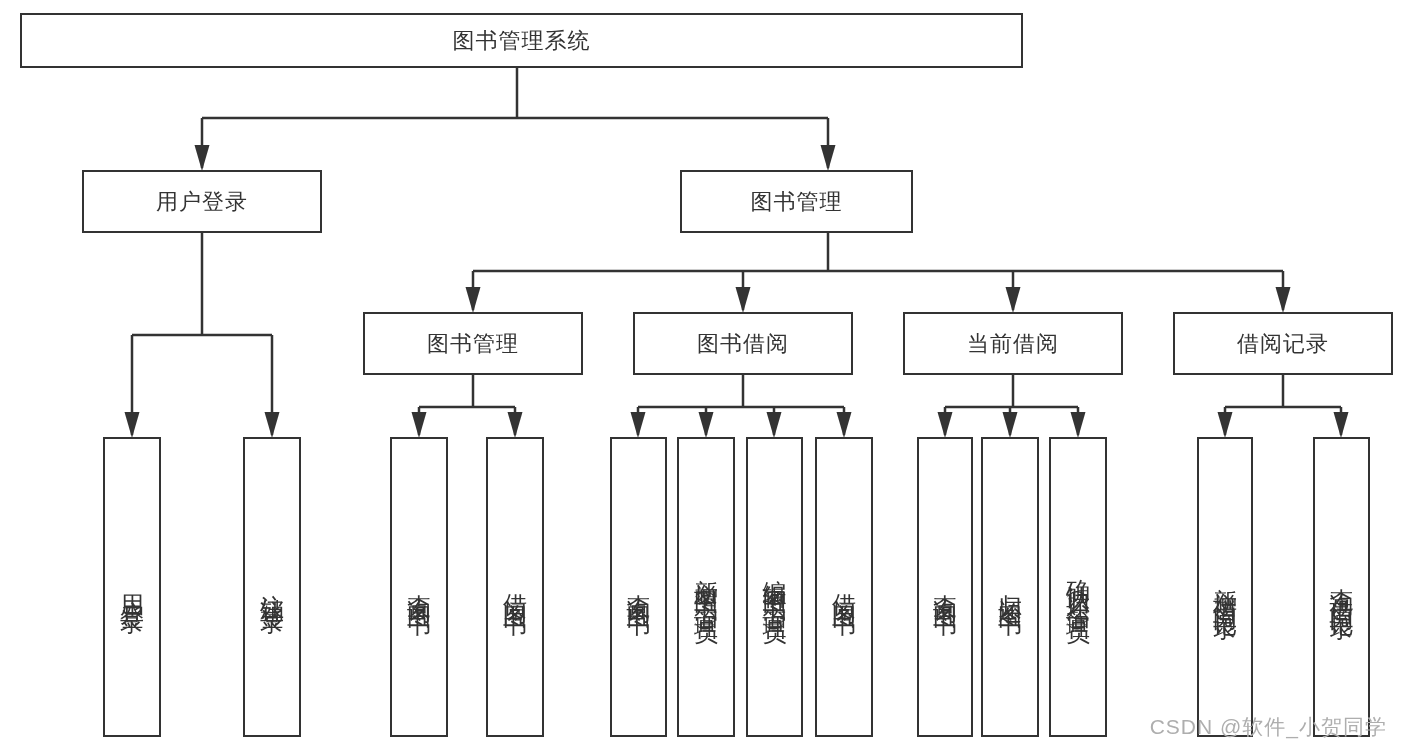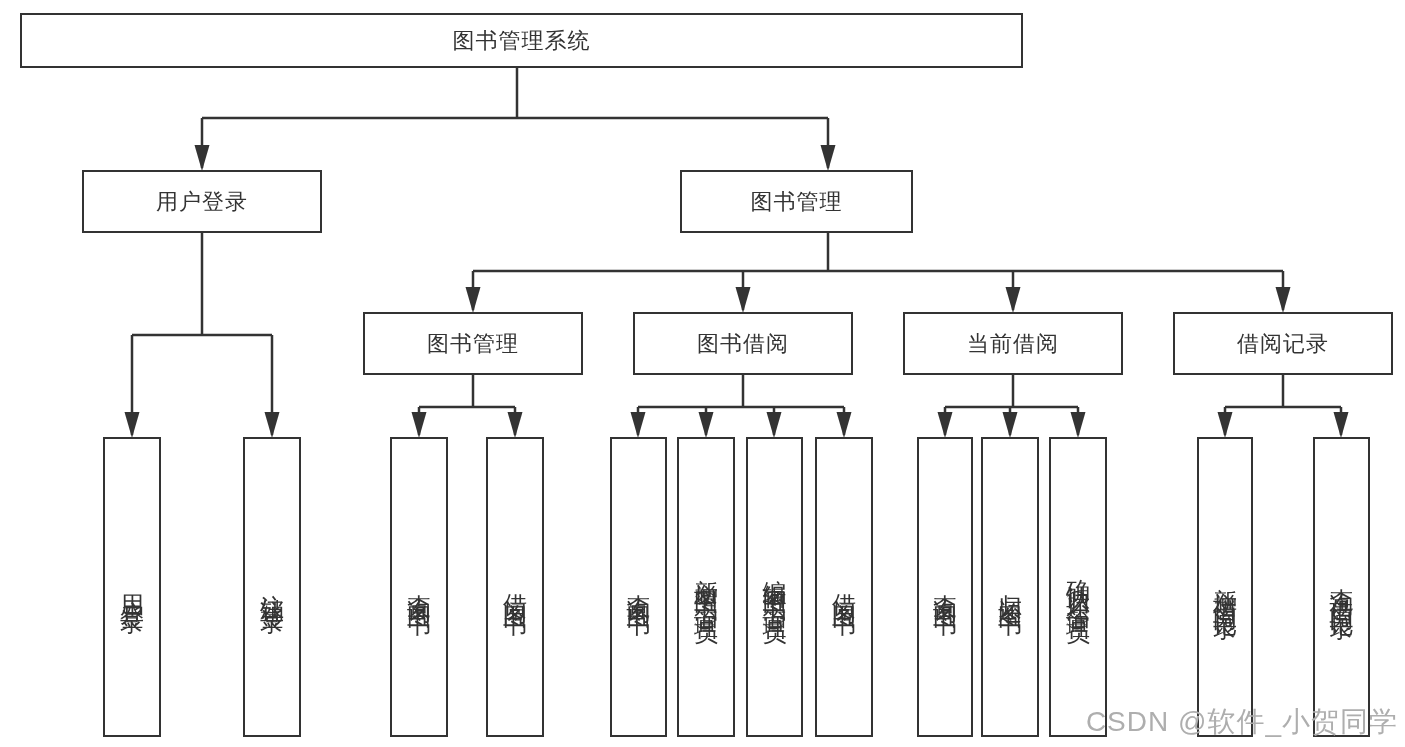--- a/index.html
+++ b/index.html
@@ -39,23 +39,23 @@
   }
   .v-node {
     writing-mode: vertical-rl;
     text-orientation: mixed;
     font-size: 24px;
     line-height: 1.0;
     letter-spacing: 6px;
   }
   .watermark {
     position: absolute;
-    right: 7px;
+    right: 18px;
     bottom: 6px;
-    font-size: 28px;
+    font-size: 21px;
     color: #aeaeae;
     letter-spacing: 1px;
     z-index: 3;
     white-space: nowrap;
     margin-left: 15px;
   }
 </style>
 </head>
 <body>
 

